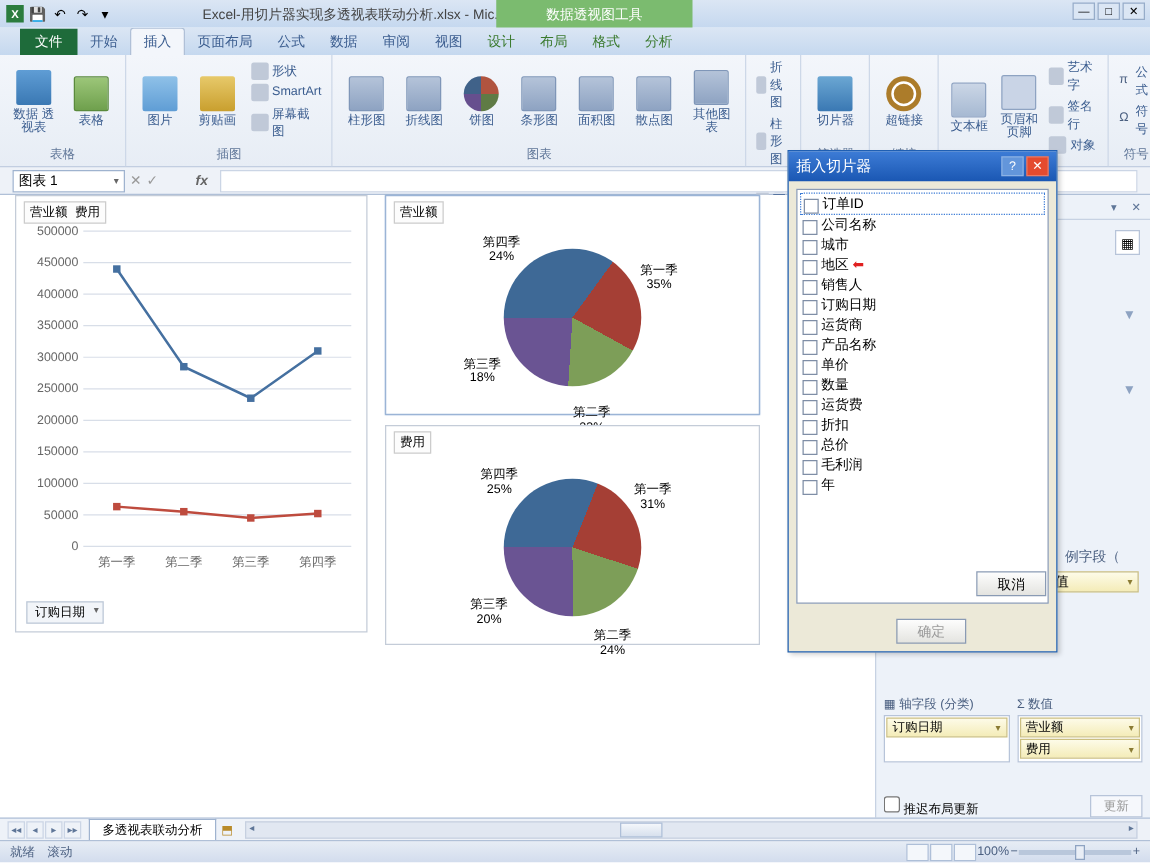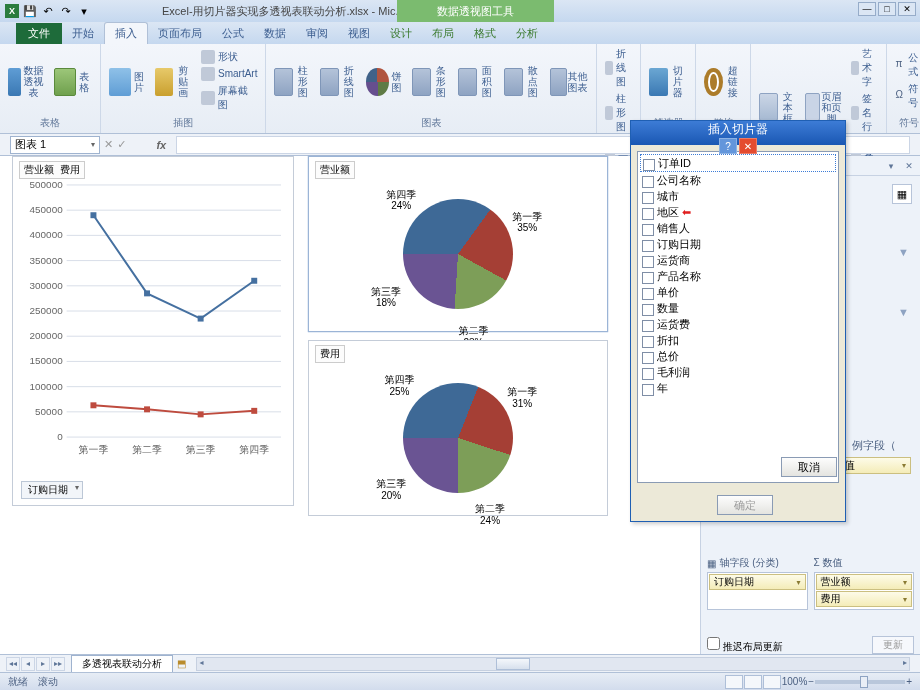--- a/index.html
+++ b/index.html
@@ -20,21 +20,21 @@
 .tab { padding: 3px 10px; font-size: 11px; cursor: pointer; color: #3b5d8f; }
 .tab.file { background: #1e6b3a; color: #fff; border-radius: 0; padding: 3px 12px; margin-left: 12px; }
 .tab.active { background: #f3f6fb; border: 1px solid #b0c0d7; border-bottom: none; border-radius: 3px 3px 0 0; }
 .tab.ctx { color: #3a7a2e; margin-top: 48px; }
 
 
 .ribbon { height: 90px; background: linear-gradient(#f3f6fb, #e7edf5); border-bottom: 1px solid #b0c0d7; display: flex; }
 .group { border-right: 1px solid #cdd8e8; padding: 2px 6px; display: flex; flex-direction: column; height: 100%; }
 .group-body { flex: 1; display: flex; align-items: center; gap: 4px; }
 .group-label { font-size: 10px; color: #5f7698; text-align: center; padding: 1px 0; }
-.big-btn { display: flex; flex-direction: row; align-items: center; justify-content: center; width: 42px; padding: 2px; cursor: pointer; }
+.big-btn { display: flex; flex-direction: column; align-items: center; justify-content: center; width: 42px; padding: 2px; cursor: pointer; }
 .big-btn .ico { width: 28px; height: 28px; }
 .big-btn span { font-size: 10px; color: #3b5d8f; line-height: 1.1; text-align: center; margin-top: 2px; }
 .small-list { display: flex; flex-direction: column; gap: 1px; }
 .small-btn { display: flex; align-items: center; gap: 3px; font-size: 10px; color: #3b5d8f; cursor: pointer; padding: 1px 2px; }
 .small-btn .sico { width: 14px; height: 14px; display: inline-block; }
 
 
 .ico, .sico { display: inline-block; border-radius: 2px; }
 .ico-pivot { background: linear-gradient(#5f9dd5, #3a78b3); }
 .ico-table { background: linear-gradient(#9cc679, #6fa04d); border: 1px solid #5a8a3c; }
@@ -72,21 +72,21 @@
 .btn-dropdown { position: absolute; left: 8px; bottom: 6px; border: 1px solid #bcc7d6; background: #f2f5f9; font-size: 10px; padding: 1px 14px 1px 6px; cursor: pointer; }
 .btn-dropdown:after { content: "▾"; position: absolute; right: 3px; font-size: 8px; color: #666; }
 
 
 .pie-wrap { position: absolute; inset: 24px 0 4px 0; display: flex; align-items: center; justify-content: center; }
 .pie { width: 110px; height: 110px; border-radius: 50%; position: relative; }
 .pie-label { position: absolute; font-size: 10px; line-height: 1.15; text-align: center; }
 
 
 .dialog { position: absolute; left: 630px; top: 120px; width: 216px; height: 402px; border: 1px solid #1f5fb3; box-shadow: 2px 2px 4px rgba(0,0,0,0.2); background: #ece9d8; z-index: 50; }
-.dialog-title { height: 24px; background: linear-gradient(#3d7cd6, #1a57b3); color: #fff; font-size: 12px; display: flex; align-items: center; padding: 0 6px; justify-content: space-between; flex-direction: column; }
+.dialog-title { height: 24px; background: linear-gradient(#3d7cd6, #1a57b3); color: #fff; font-size: 12px; display: flex; align-items: center; padding: 0 6px; justify-content: space-between; }
 .dialog-title .buttons { display: flex; gap: 2px; }
 .dlg-btn { width: 18px; height: 16px; border: 1px solid #fff4; display: flex; align-items: center; justify-content: center; font-size: 10px; cursor: pointer; }
 .dlg-close { background: #e44b2f; color: #fff; }
 .dlg-help { background: #6396db; color: #fff; }
 .dialog-body { padding: 6px; }
 .field-list { border: 1px solid #8a9bb4; background: #fff; height: 332px; overflow: auto; padding: 2px; }
 .field-item { display: flex; align-items: flex-end; gap: 3px; font-size: 11px; padding: 0 2px; line-height: 16px; cursor: default; }
 .field-item.focused { border: 1px dotted #3d7cd6; }
 .chk { width: 12px; height: 12px; border: 1px solid #7f8ea6; background: #fff; display: inline-block; }
 .arrow-red { color: #e02020; font-size: 11px; }

